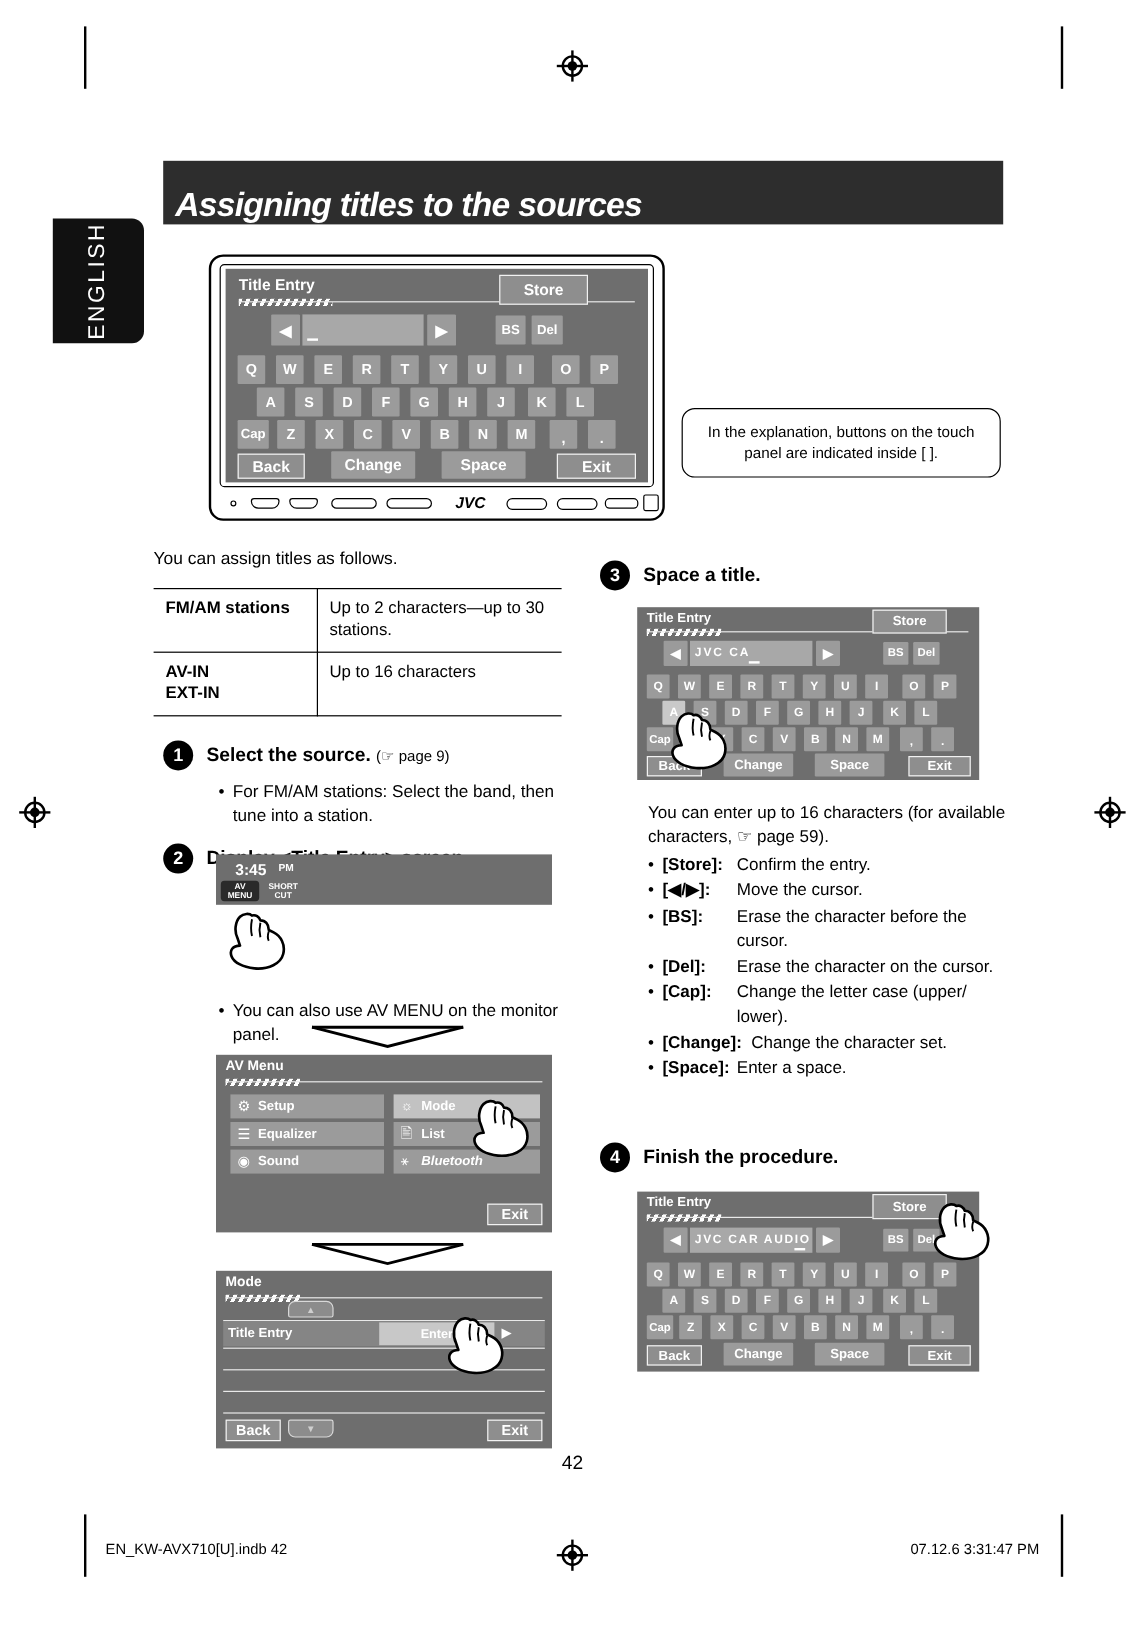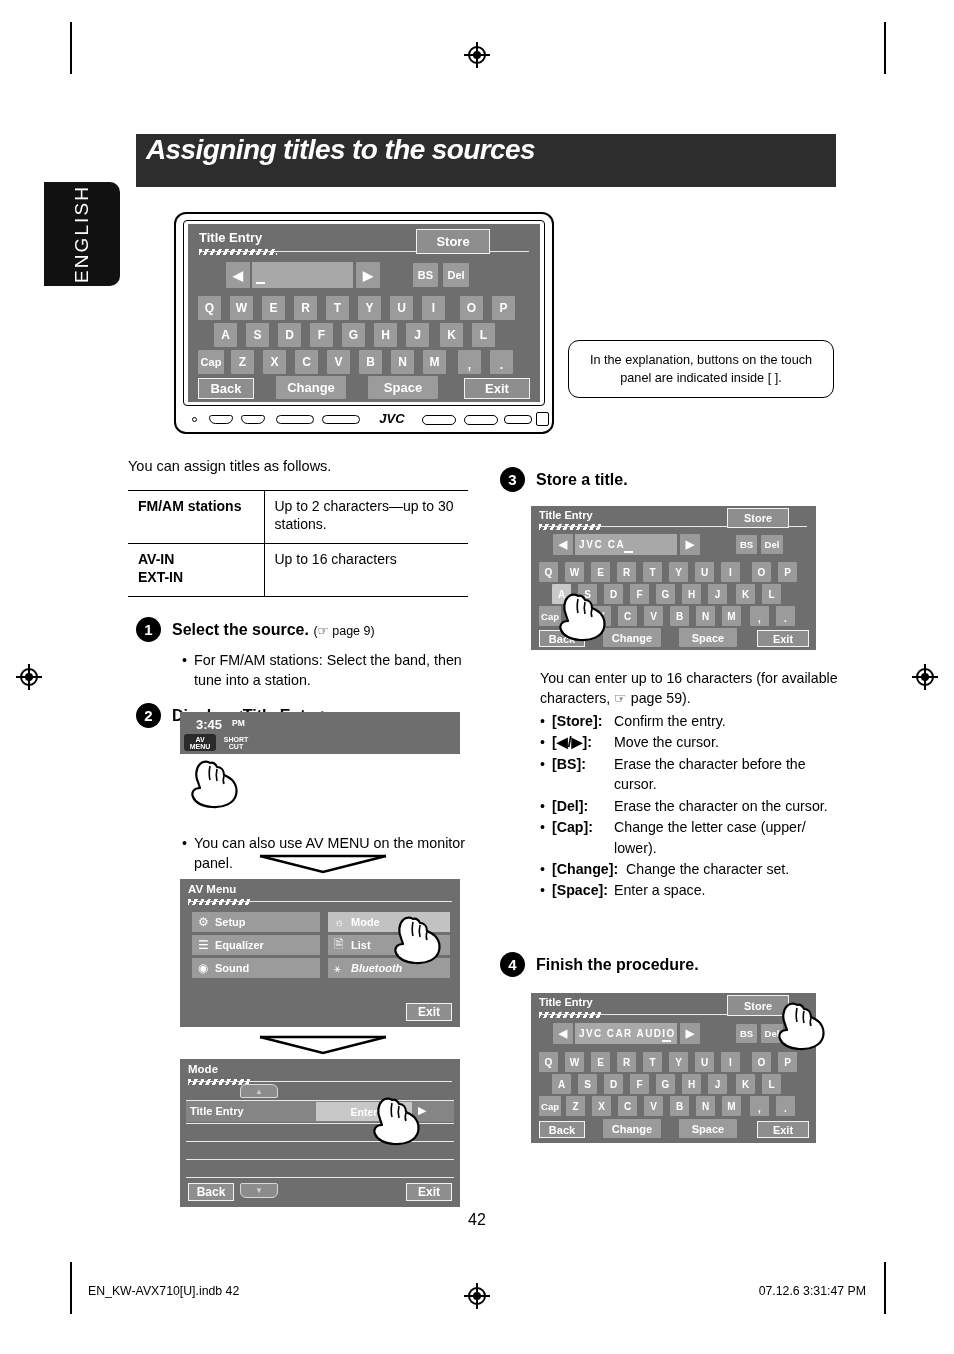--- a/index.html
+++ b/index.html
@@ -33,21 +33,21 @@
     transform: translate(-50%,-50%) rotate(-90deg);
     color:#fff; font-size:19px; letter-spacing:2.1px;
     font-family:"Liberation Sans", sans-serif;
     white-space:nowrap;
   }
 
   
   .header-bar {
     position:absolute; left:136px; top:134px; width:700px; height:53px;
     background:#2d2d2d;
-    display:flex; align-items:flex-start;
+    display:flex; align-items:flex-end;
   }
   .header-bar h1 {
     margin:0; padding:0 0 0 10px;
     color:#fff; font-size:28px; font-weight:bold; font-style:italic;
     font-family:"Liberation Sans", sans-serif;
     letter-spacing:-0.6px;
   }
 
   
   .screen {
@@ -398,21 +398,21 @@
 <div class="hand" style="left:372px;top:1095px;">
   <svg width="58" height="52" viewBox="0 0 58 52">
     <path d="M10 6 C6 10 5 18 8 24 L10 30 C4 30 1 34 3 39 C5 44 12 48 22 49 C34 50 44 45 46 37 C48 29 44 22 38 19 L34 17 C34 12 31 9 27 9 C26 6 23 4 20 5 C18 3 13 3 10 6 Z" fill="#ffffff" stroke="#000000" stroke-width="2.2" stroke-linejoin="round"></path>
     <path d="M20 8 C19 13 19 18 20 22" fill="none" stroke="#000" stroke-width="1.6"></path>
     <path d="M27 11 C26 15 26 19 27 23" fill="none" stroke="#000" stroke-width="1.6"></path>
     <path d="M34 18 C33 21 33 24 34 26" fill="none" stroke="#000" stroke-width="1.6"></path>
   </svg>
 </div>
 
 <div class="stepnum" style="left:500px;top:467px;">3</div>
-<div class="stephead" style="left:536px;top:471px;">Store a title.</div>
+<div class="stephead" style="left:536px;top:471px;">Space a title.</div>
 
 <div class="screen" style="position:absolute;left:531px;top:506px;width:285px;height:144px;">
   <div class="scr-title" style="left:8px;top:3px;font-size:11px;">Title Entry</div>
   <div class="hatch" style="left:8px;top:18px;width:62px;"></div>
   <div class="scr-rule" style="left:8px;top:20px;width:268px;"></div>
   <div class="btn-outline" style="left:196px;top:2px;width:62px;height:20px;font-size:11px;">Store</div>
 
   <div class="key" style="left:22px;top:28px;width:20px;height:21px;font-size:11px;">◀</div>
   <div class="textfield" style="left:44px;top:28px;width:102px;height:21px;padding-left:4px;font-size:10px;letter-spacing:1.6px;">JVC CA</div>
   <div class="caret" style="left:93px;top:45px;width:9px;"></div>

